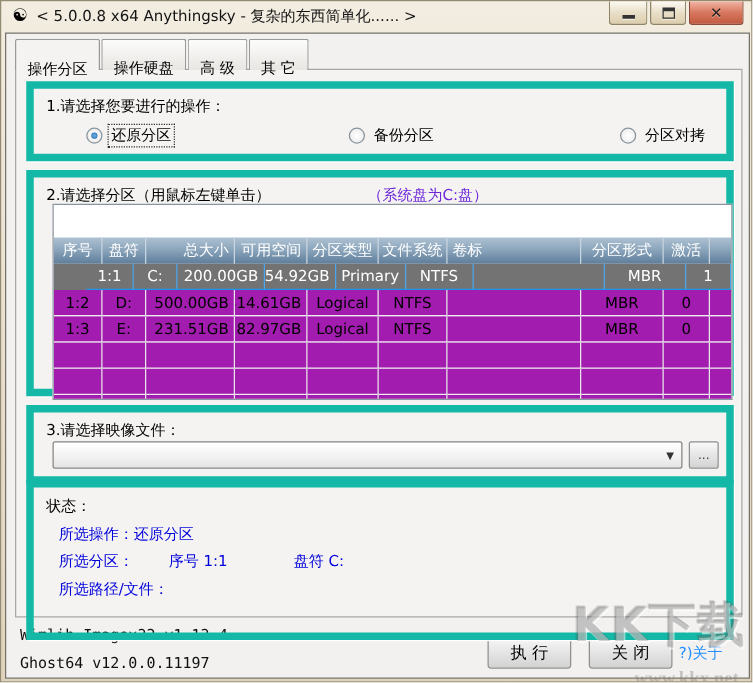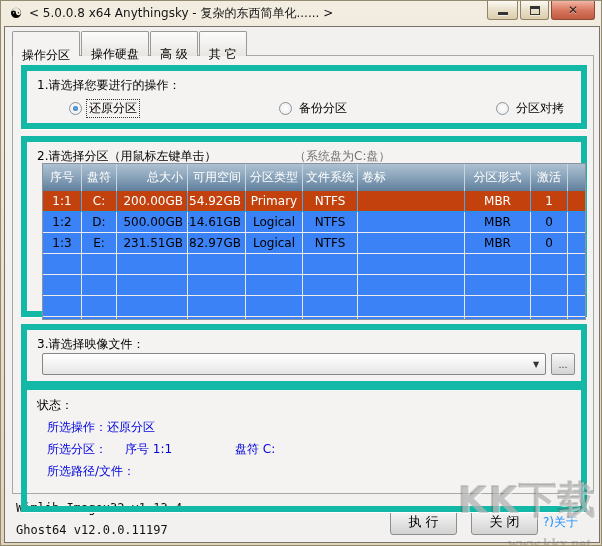--- a/index.html
+++ b/index.html
@@ -40,41 +40,41 @@
   .tabpage { position:absolute; left:7px; top:28px; width:582px; height:439px;
     border:1px solid #A8A8A8; background:#F4F3F1; z-index:2; }
 
   
   .group { position:absolute; border:6px solid #14b8a6; box-shadow:1px 1px 0 #fff; }
   .g1 { left:8px; top:9px;   width:566px; height:64px; }
   .g2 { left:8px; top:80px;  width:566px; height:181px; }
   .g3 { left:8px; top:268px; width:566px; height:63px; }
   .g4 { left:8px; top:328px; width:566px; height:128px; }
   .grp-label { position:absolute; left:10px; top:6px; white-space:nowrap; }
-  .hint { position:absolute; left:267px; top:6px; color:#737373; white-space:nowrap; }
+  .hint { position:absolute; left:267px; top:6px; color:#6d28d9; white-space:nowrap; }
 
   
   .radio-item { position:absolute; top:29px; display:flex; align-items:center; cursor:pointer; }
   .radio { width:13px; height:13px; border-radius:50%; border:1px solid #8A949C;
     background:radial-gradient(#fff,#E8E8E8); display:inline-block; position:relative; }
   .radio.on::after { content:""; position:absolute; left:3px; top:3px; width:5px; height:5px;
     border-radius:50%; background:radial-gradient(#6FB4E8,#1F5FA8); }
   .radio-label { margin-left:5px; padding:0 2px; white-space:nowrap; }
   .radio-label.focus { outline:1px dotted #333; }
 
   
   .table { position:absolute; left:15px; top:21px; width:544px; height:157px;
     border:1px solid #8A949E; background:#fff; overflow:hidden; }
   .trow, .thead { display:flex; width:542px; }
-  .thead { height:27px; background:linear-gradient(#AEC1D2,#8CA6BC 45%,#5F7E9B); color:#fff; }
+  .thead { height:21px; background:linear-gradient(#AEC1D2,#8CA6BC 45%,#5F7E9B); color:#fff;margin-top:26px; }
   .hc { border-right:1px solid #C9D5DF; display:flex; align-items:center; cursor:pointer; }
-  .trow { height:21px; background:#3b82f6; }
+  .trow { height:21px; background:#a21caf; }
   .td { border-right:1px solid #E7E7E7; border-bottom:1px solid #ECECEC; display:flex; align-items:center;
     overflow:hidden; white-space:nowrap; }
-  .trow.sel { background:#c2410c; color:#fff; }
+  .trow.sel { background:#737373; color:#fff;padding-left:26px; }
   .trow.sel .td { border-right-color:#4AA5EC; border-bottom-color:#1E97EA; }
   .c0{width:39px;justify-content:center;} .c1{width:35px;justify-content:center;}
   .c2{width:71px;justify-content:flex-end;padding-right:4px;}
   .c3{width:58px;justify-content:flex-end;padding-right:4px;}
   .c4{width:57px;justify-content:center;} .c5{width:55px;justify-content:center;}
   .c6{width:107px;justify-content:flex-start;padding-left:4px;text-align:center;}
   .c7{width:66px;justify-content:center;} .c8{width:37px;justify-content:center;}
   .cstrip { flex:1; border-right:none; }
 
   
@@ -85,21 +85,21 @@
   .combo-arrow { width:18px; text-align:center; font-size:8px; color:#333; }
   .browse { position:absolute; left:524px; top:23px; width:24px; height:22px;
     border:1px solid #8E8E8E; border-radius:2px; font-size:11px; color:#444;
     background:linear-gradient(#F8F8F8,#E2E2E2 60%,#D3D3D3); cursor:pointer; }
 
   
   .status-title { position:absolute; left:10px; top:7px; }
   .sline { position:absolute; left:20px; color:#0000DC; white-space:nowrap; }
   .sl1 { top:29px; } .sl2 { top:51px; width:400px; } .sl3 { top:73px; }
   .sl2 span { position:absolute; top:0; }
-  .sl2 .p0 { left:0; } .sl2 .p1 { left:78px; } .sl2 .p2 { left:188px; }
+  .sl2 .p0 { left:0; } .sl2 .p1 { left:88px; } .sl2 .p2 { left:188px; }
 
   
   .ver { position:absolute; left:11px; font-family:"DejaVu Sans Mono","Liberation Mono",monospace; font-size:12px; color:#111; }
   .v1 { top:474px; } .v2 { top:496px; }
   .btn { position:absolute; top:482px; width:67px; height:26px; border:1px solid #8E8E8E; border-radius:3px;
     background:linear-gradient(#F7F7F7,#E5E5E5 50%,#D2D2D2); font-size:13px; color:#000; cursor:pointer;
     font-family:inherit; }
   .btn-exec { left:385px; } .btn-close { left:466px; }
   .about { position:absolute; left:538px; top:487px; color:#2490FF; cursor:pointer; white-space:nowrap; }
 

